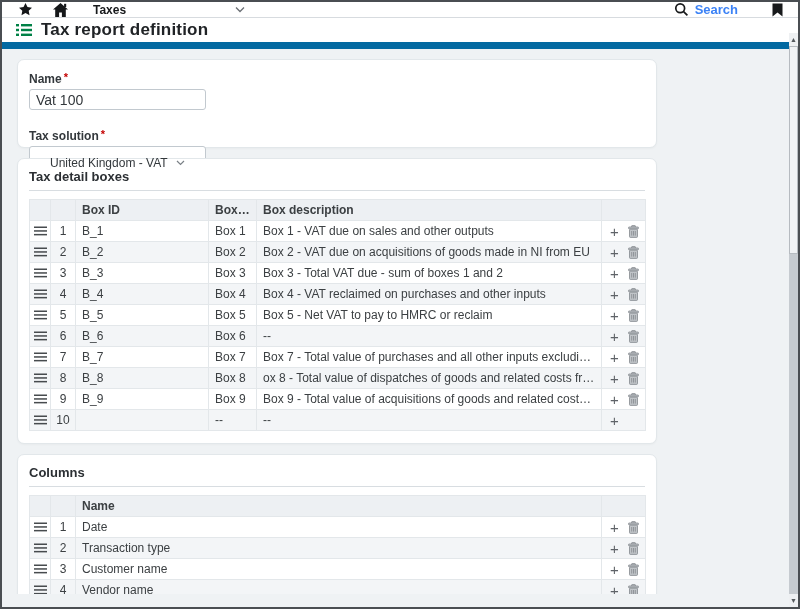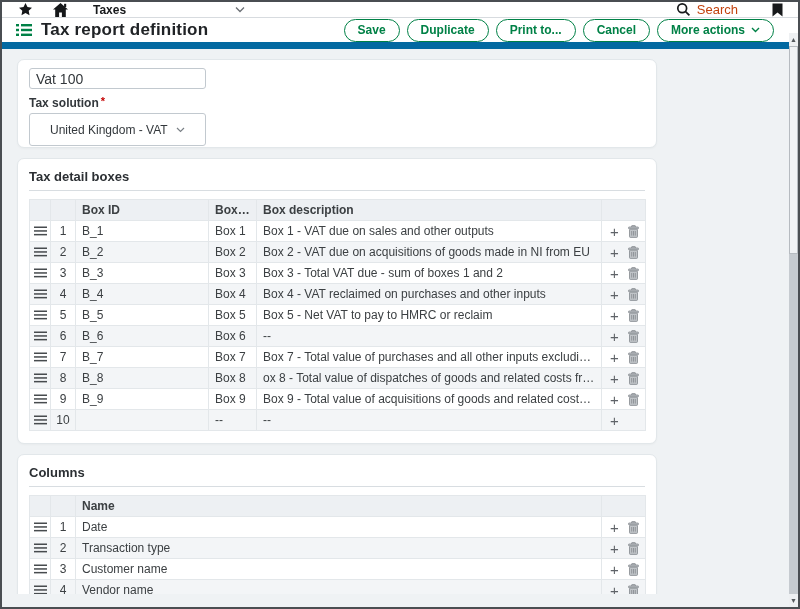--- a/index.html
+++ b/index.html
@@ -17,21 +17,21 @@
     display:flex; align-items:center; padding:0 10px 0 12px;
   }
   .topbar .icon-btn { display:flex; align-items:center; justify-content:center; width:22px; height:22px; cursor:pointer; }
   .module-selector {
     display:flex; align-items:center; justify-content:space-between;
     width:152px; margin-left:22px; cursor:pointer;
   }
   .module-selector .mod-label { font-size:12px; font-weight:bold; color:#17191b; }
   .topbar .spacer { flex:1; }
   .search-box { display:flex; align-items:center; gap:6px; cursor:pointer; margin-right:28px; }
-  .search-box .search-label { font-size:13px; font-weight:normal; color:#c2410c; }
+  .search-box .search-label { font-size:13px; font-weight:bold; color:#3b82f6; }
 
   
   .page-header {
     height:31px; background:#fff; border-bottom:7px solid #0369a1;
     display:flex; align-items:center; padding:0 24px 0 14px;
   }
   .page-title-icon { margin-right:9px; display:flex; }
   .page-title { font-size:17px; font-weight:bold; color:#202326; letter-spacing:.2px; }
   .header-actions { margin-left:auto; display:flex; align-items:center; gap:7px; }
   .pill-btn {
@@ -135,39 +135,28 @@
             <rect x="0" y="1" width="3" height="2.4"></rect>
             <rect x="5" y="1" width="11" height="2.4"></rect>
             <rect x="0" y="5.8" width="3" height="2.4"></rect>
             <rect x="5" y="5.8" width="11" height="2.4"></rect>
             <rect x="0" y="10.6" width="3" height="2.4"></rect>
             <rect x="5" y="10.6" width="11" height="2.4"></rect>
           </g>
         </svg>
     </span>
     <span class="page-title">Tax report definition</span>
-    <div class="header-actions">
-      <button class="pill-btn">Save</button>
-      <button class="pill-btn">Duplicate</button>
-      <button class="pill-btn">Print to...</button>
-      <button class="pill-btn">Cancel</button>
-      <button class="pill-btn">
-        <span>More actions</span>
-        <svg width="9" height="6" viewBox="0 0 9 6">
-            <polyline points="1,1 4.5,4.5 8,1" fill="none" stroke="#008146" stroke-width="1.4"></polyline>
-          </svg>
-      </button>
-    </div>
   </div>
 
   <div class="content">
 
     <div class="card" style="height:89px;">
+      <div class="field-label"><span>Name</span><span class="req">*</span></div>
       <input class="text-input" type="text" value="Vat 100" style="">
-      <div class="field-label" style="margin-top:6px"><span>Tax solution</span><span class="req">*</span></div>
+      <div class="field-label" style="margin-top:18px"><span>Tax solution</span><span class="req">*</span></div>
       <div class="select-box">
         <span class="select-value">United Kingdom - VAT</span>
         <svg width="9" height="6" viewBox="0 0 9 6">
             <polyline points="1,1 4.5,4.5 8,1" fill="none" stroke="#7a8086" stroke-width="1.2"></polyline>
           </svg>
       </div>
     </div>
 
     <div class="card">
       <div class="section-title">Tax detail boxes</div>

